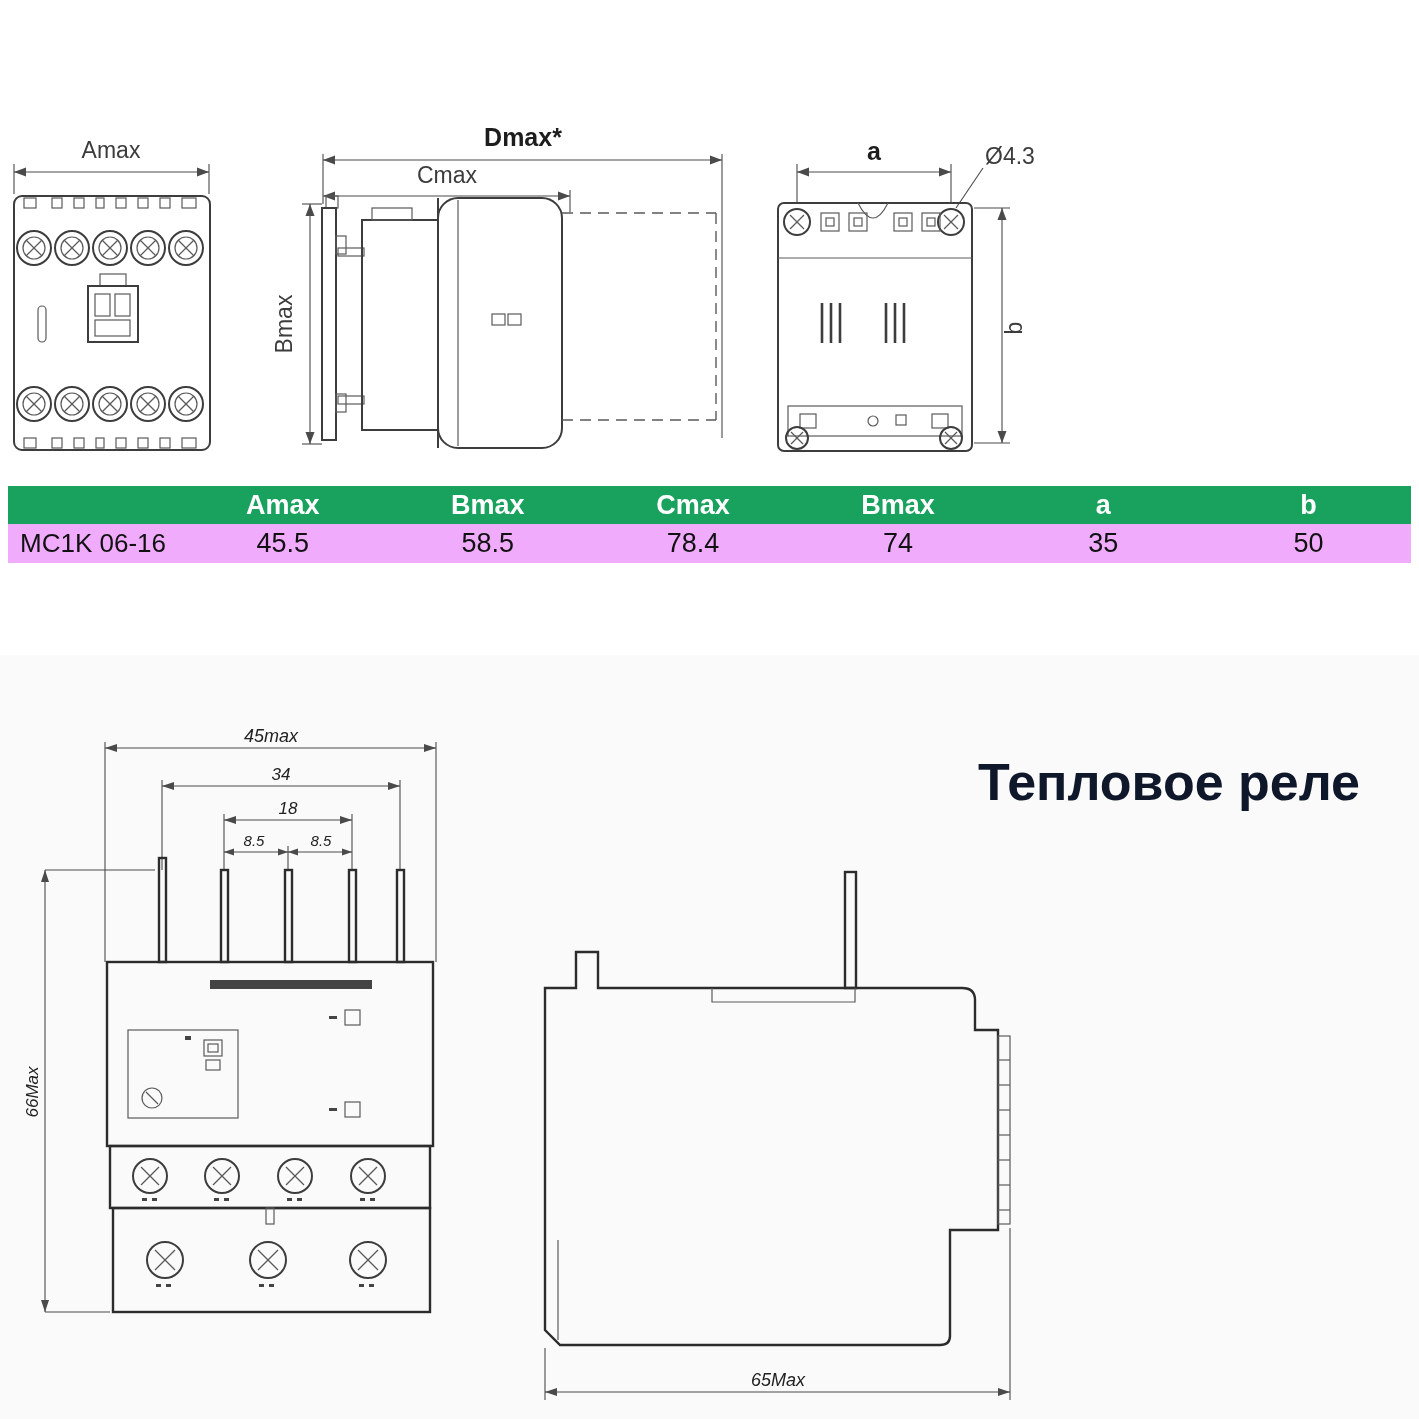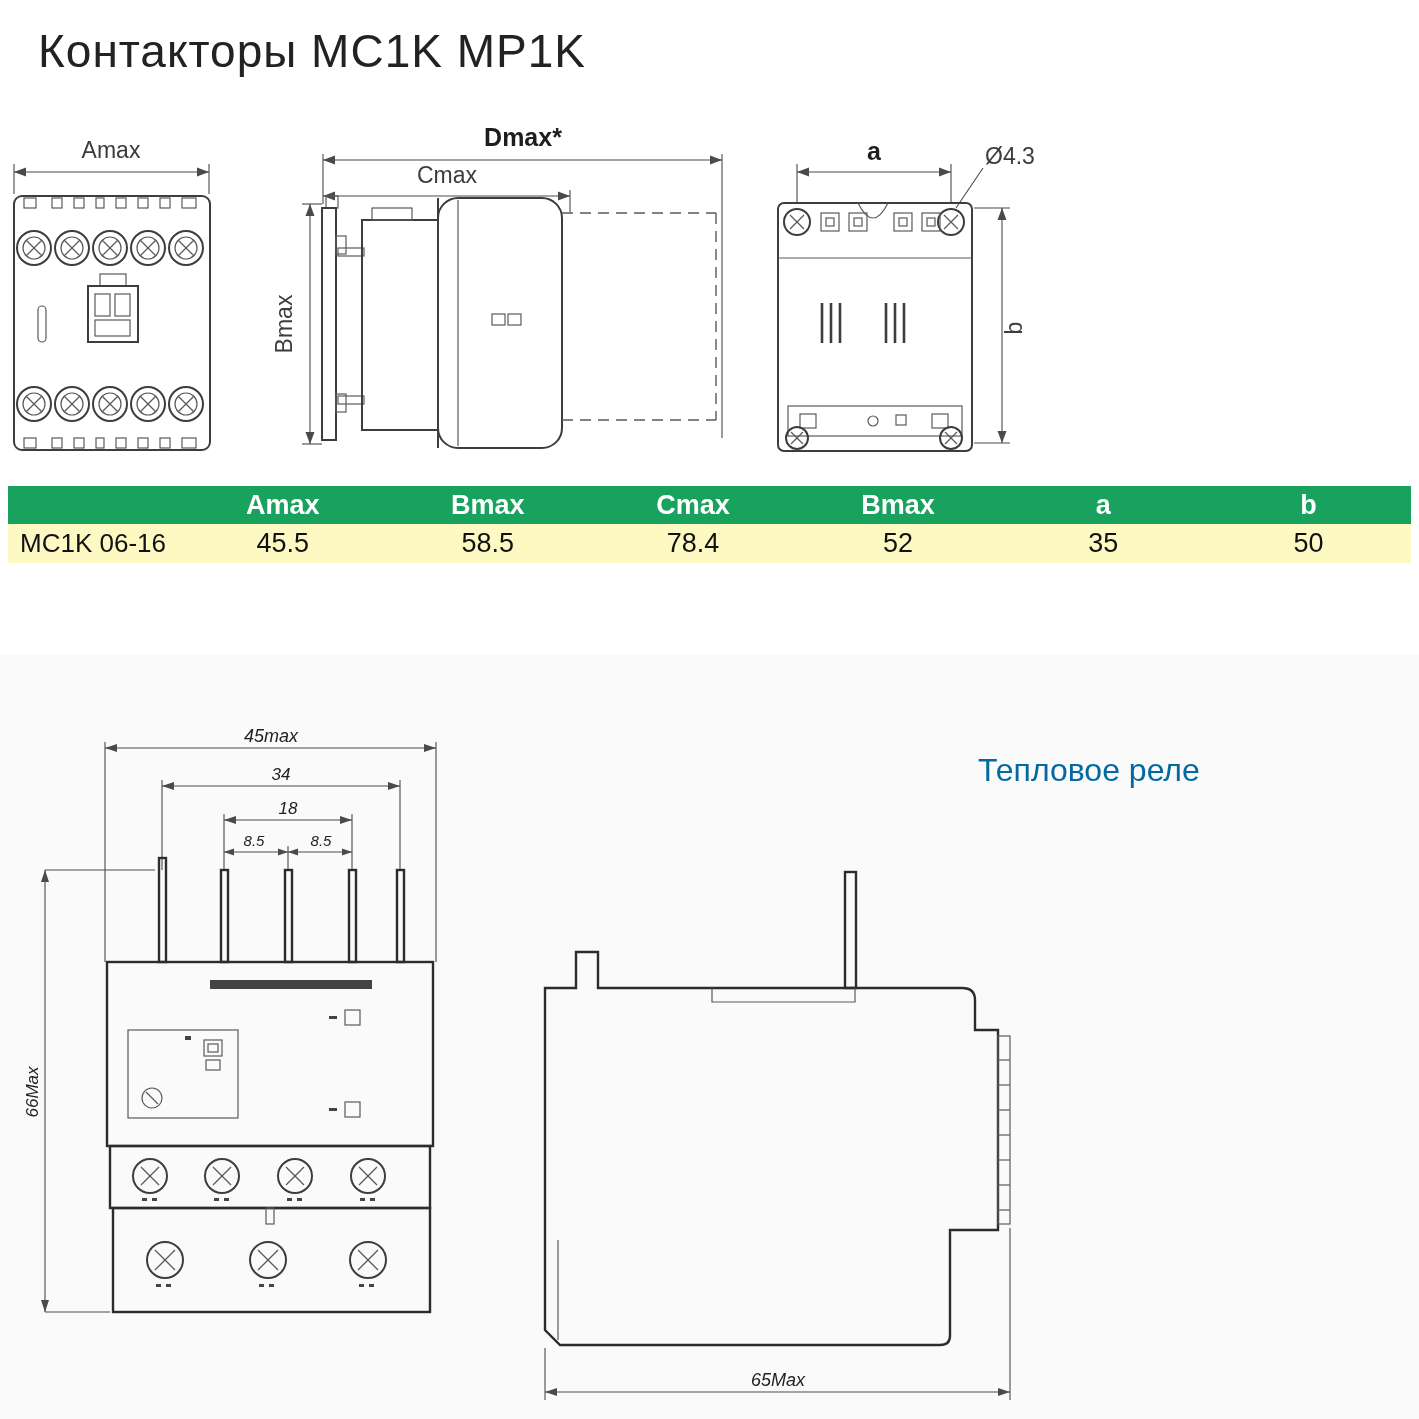--- a/index.html
+++ b/index.html
@@ -17,36 +17,35 @@
   svg .dash{fill:none;stroke:#5a5a5a;stroke-width:1.4;stroke-dasharray:11 7;}
   svg .ah{fill:#4a4a4a;stroke:none;}
   svg .fillc{fill:#444;stroke:none;}
   svg text{font-family:"Liberation Sans",sans-serif;}
   svg .dl{font-size:23px;fill:#3c3c3c;}
   svg .dlb{font-size:25px;font-weight:bold;fill:#1d1d1d;}
   svg .hand{font-size:17px;font-style:italic;fill:#222;}
   .dims-table{position:absolute;left:8px;top:486px;width:1403px;border-collapse:collapse;
               font-size:27px;table-layout:fixed;}
   .dims-table th{background:#19a15e;color:#fff;font-weight:700;height:38px;text-align:center;padding:0;}
-  .dims-table td{height:39px;text-align:center;color:#111;padding:0;background:#fef9c3;}
+  .dims-table td{height:39px;text-align:center;color:#111;padding:0;background:#f0abfc;}
   .dims-table td.row-name{text-align:left;padding-left:12px;font-size:26px;white-space:nowrap;}
   .dims-table tr.alt td{background:#ebebeb;}
   .table-note{position:absolute;left:8px;top:612px;width:1300px;text-align:center;
               font-size:25px;color:#222;}
-  .relay-title{position:absolute;left:978px;top:752px;font-size:32px;color:#0369a1;}
+  .relay-title{position:absolute;left:978px;top:752px;font-size:52px;color:#0f172a;font-weight:bold;}
   .relay-model{position:absolute;left:978px;top:832px;font-size:52px;color:#111;}
 </style>
 </head>
 <body>
 
 <div class="page">
 
   <div class="bottom-bg"></div>
 
-  <div class="page-title">Контакторы MC1K  MP1K</div>
 
   <svg class="top-drawings" width="1419" height="372" viewBox="0 0 1419 372">
 
     <g>
 
       <line class="dim" x1="14" y1="86" x2="14" y2="56"></line>
       <line class="dim" x1="209" y1="86" x2="209" y2="56"></line>
       <line class="dim" x1="14" y1="64" x2="209" y2="64"></line>
       <polygon class="ah" points="14,64 26,59.5 26,68.5"></polygon>
       <polygon class="ah" points="209,64 197,59.5 197,68.5"></polygon>
@@ -264,21 +263,21 @@
         <th>a</th>
         <th>b</th>
       </tr>
     </thead>
     <tbody>
       <tr>
         <td class="row-name">MC1K 06-16</td>
         <td>45.5</td>
         <td>58.5</td>
         <td>78.4</td>
-        <td>52</td>
+        <td>74</td>
         <td>35</td>
         <td>50</td>
       </tr>
     </tbody>
   </table>
 
 
   <svg class="relay-drawings" width="1419" height="719" viewBox="0 0 1419 719">
 
     <g>

